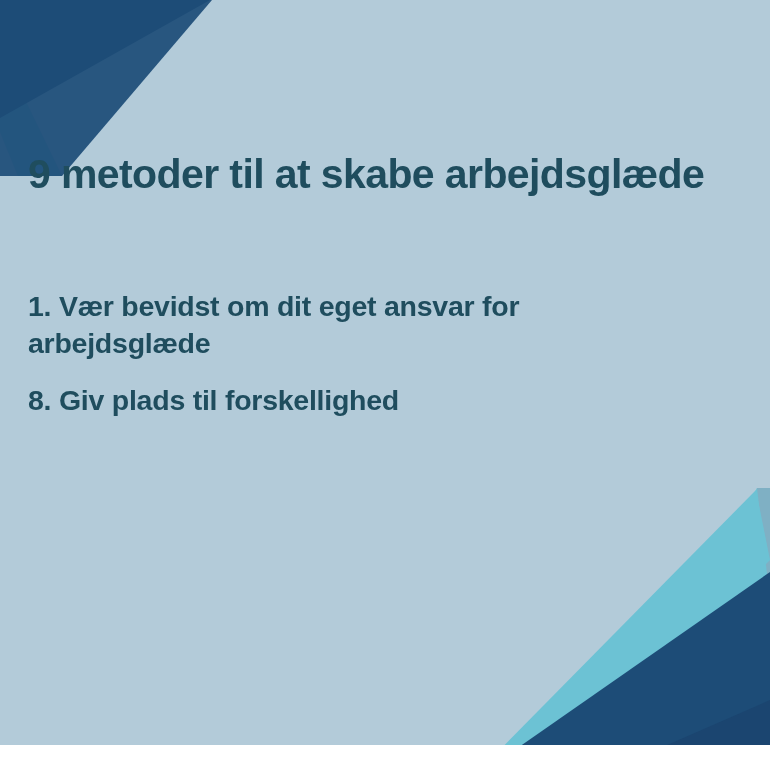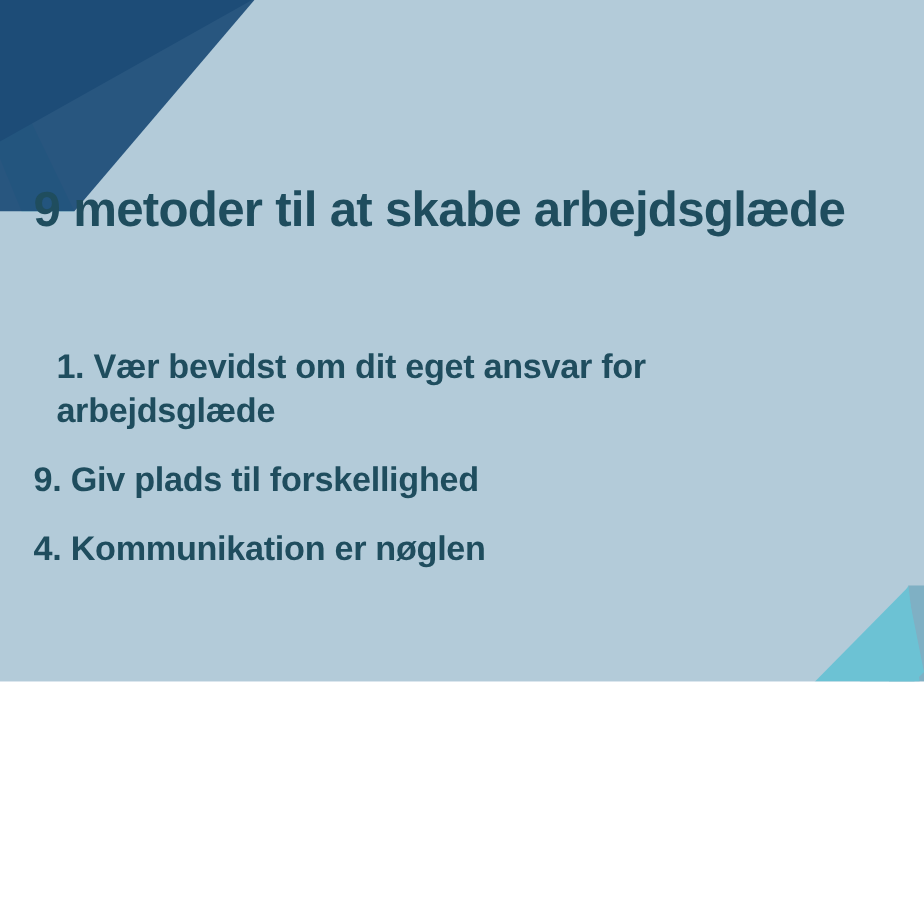--- a/index.html
+++ b/index.html
@@ -3,21 +3,21 @@
 <meta charset="utf-8">
 <style>
   html, body {
     margin: 0;
     padding: 0;
     background: #ffffff;
   }
   #slide {
     position: relative;
     width: 770px;
-    height: 568px;
+    height: 745px;
     overflow: hidden;
     background: #b3cbd9;
     font-family: "Liberation Sans", sans-serif;
   }
   #decor-layer {
     position: absolute;
     inset: 0;
     width: 770px;
     height: 770px;
     pointer-events: none;
@@ -54,21 +54,20 @@
     padding: 0;
     font-size: 28.5px;
     line-height: 1.29;
     font-weight: 700;
     letter-spacing: -0.25px;
     color: #1f4d5e;
   }
   .list-item.wrapped {
     max-width: 540px;
     margin-bottom: 20px;
-    margin-left: 19px;
   }
   .list-item:last-child {
     margin-bottom: 0;
   }
 </style>
 </head>
 <body>
 
 <div id="slide">
 
@@ -91,18 +90,17 @@
 
     <polygon points="770,700 770,770 610,770" fill="#1b4570"></polygon>
   </svg>
 
   <div id="content">
 
     <h1 class="title">9 metoder til at skabe arbejdsglæde</h1>
 
     <ul class="list">
       <li class="list-item wrapped">1. Vær bevidst om dit eget ansvar for arbejdsglæde</li>
-      <li class="list-item">9. Giv plads til forskellighed</li>
-      <li class="list-item">4. Kommunikation er nøglen</li>
+      <li class="list-item">8. Giv plads til forskellighed</li>
     </ul>
 
   </div>
 </div>
 
 </body></html>

